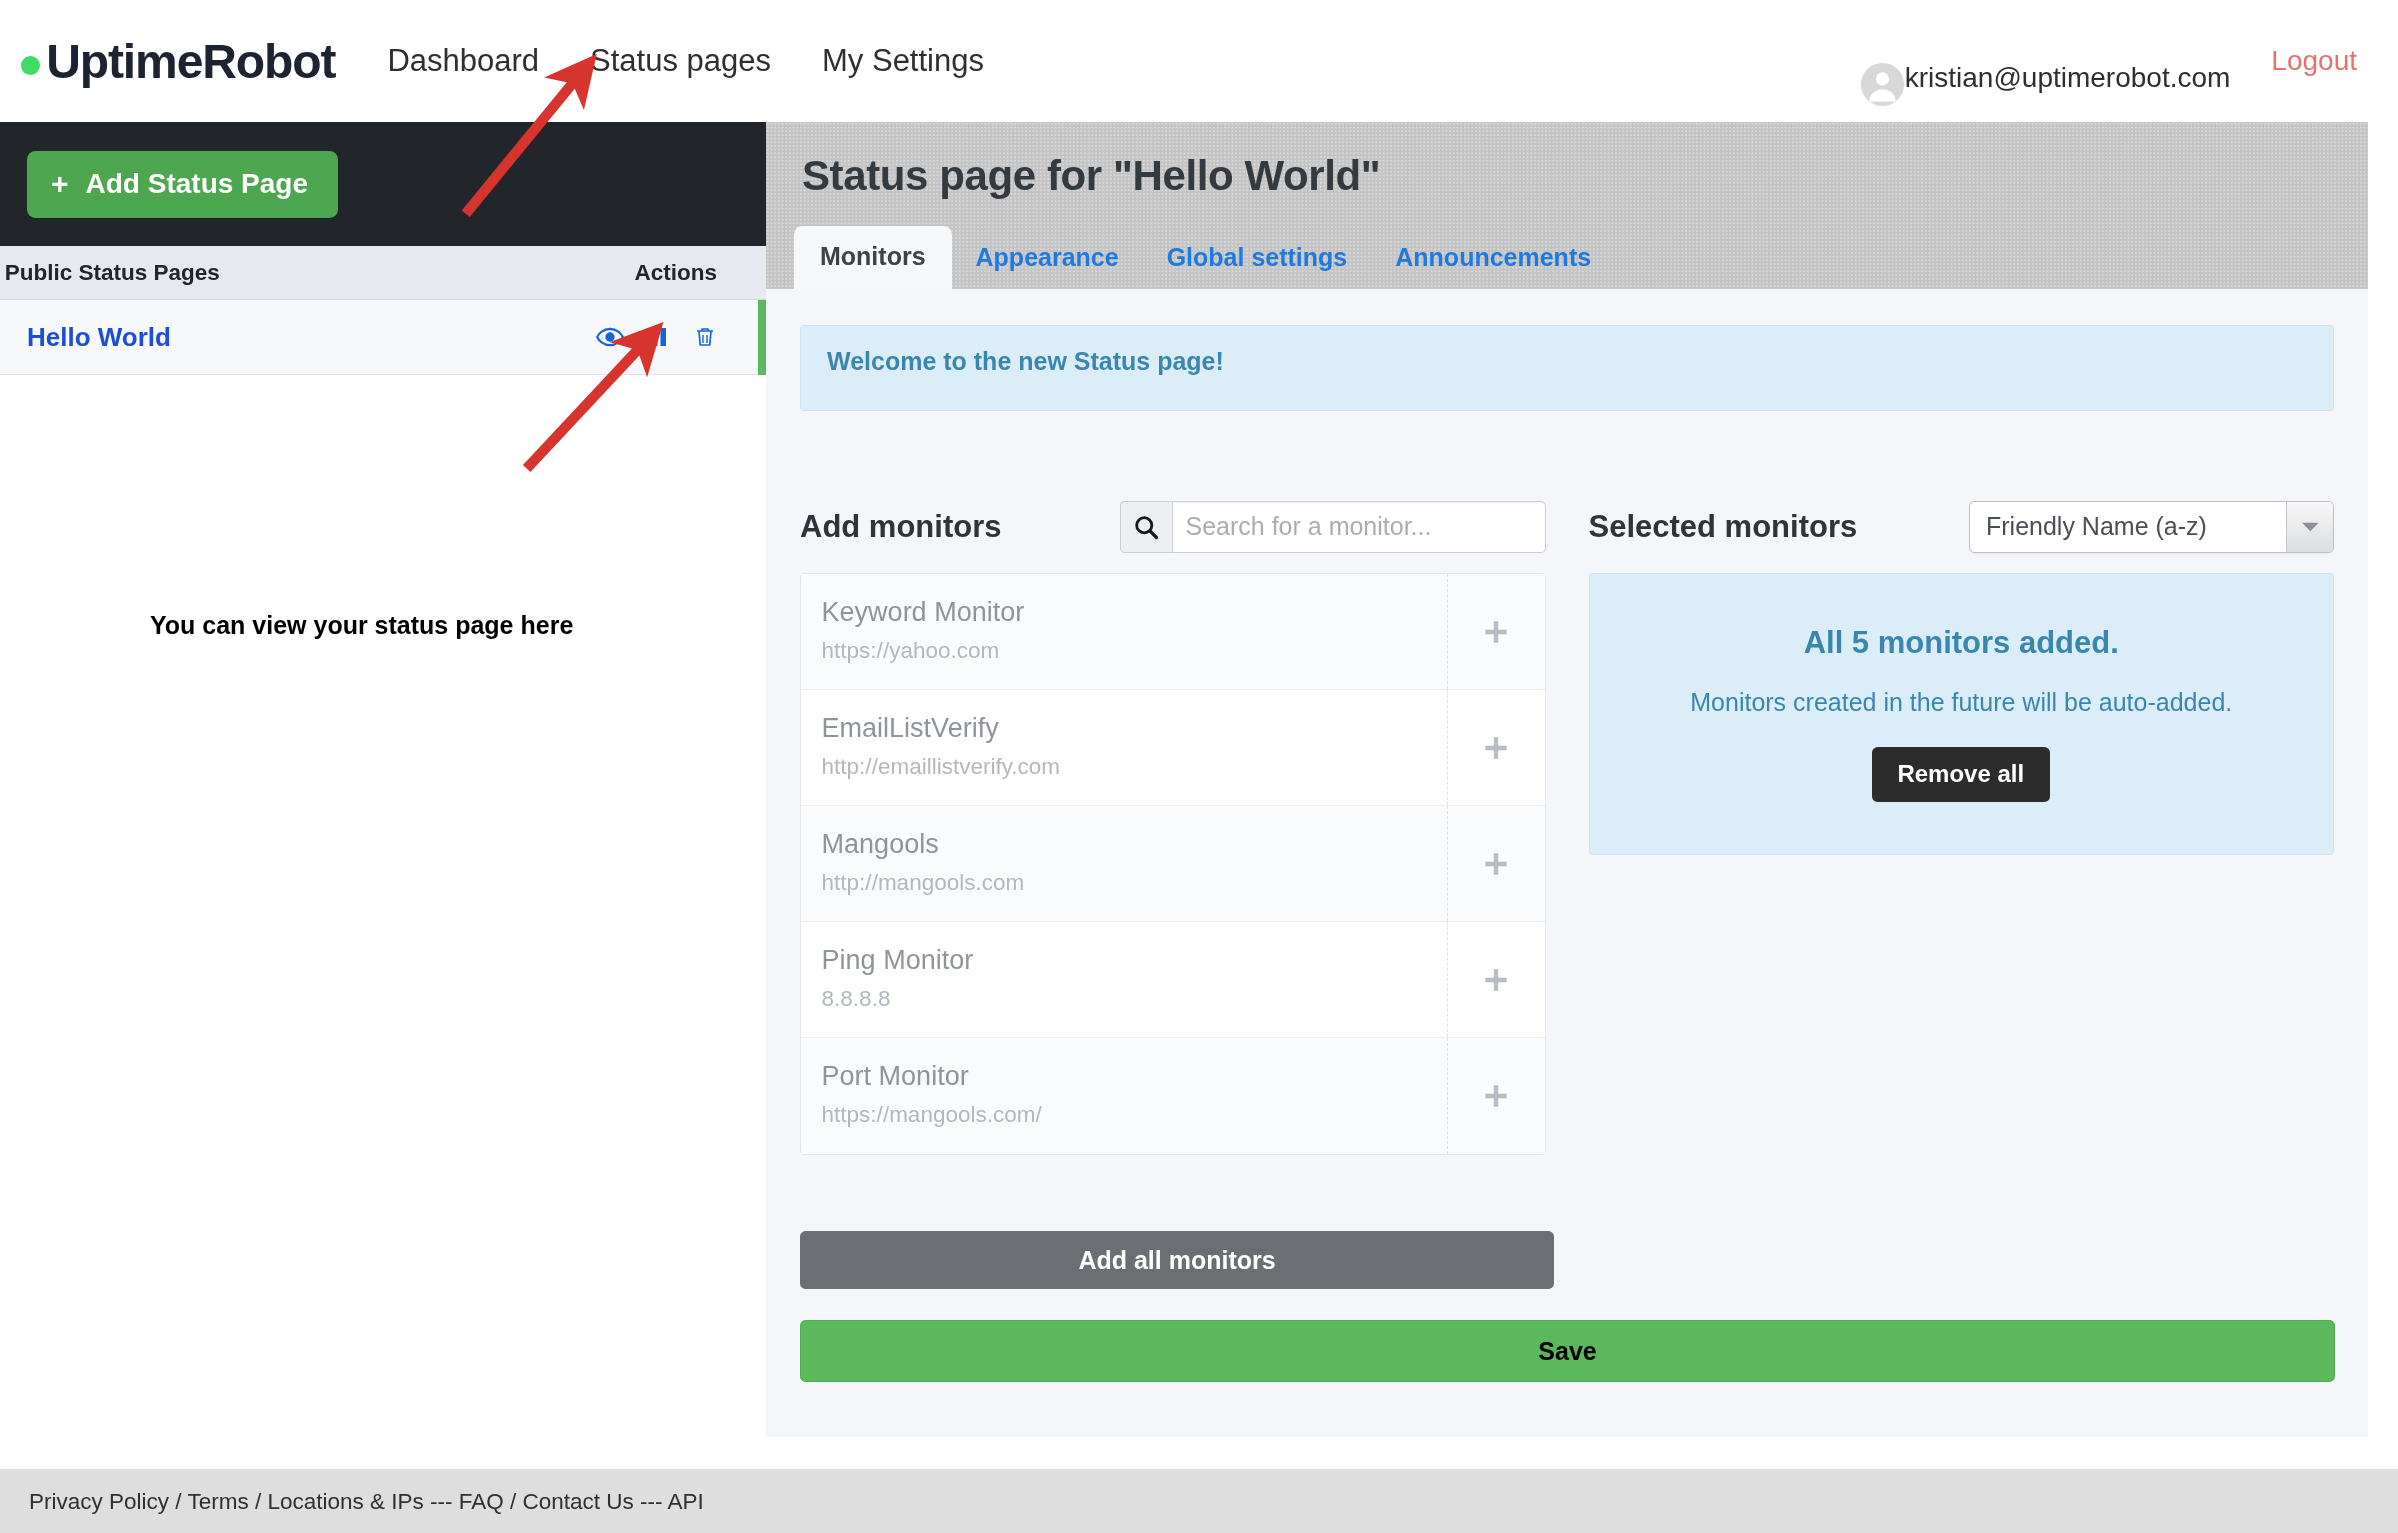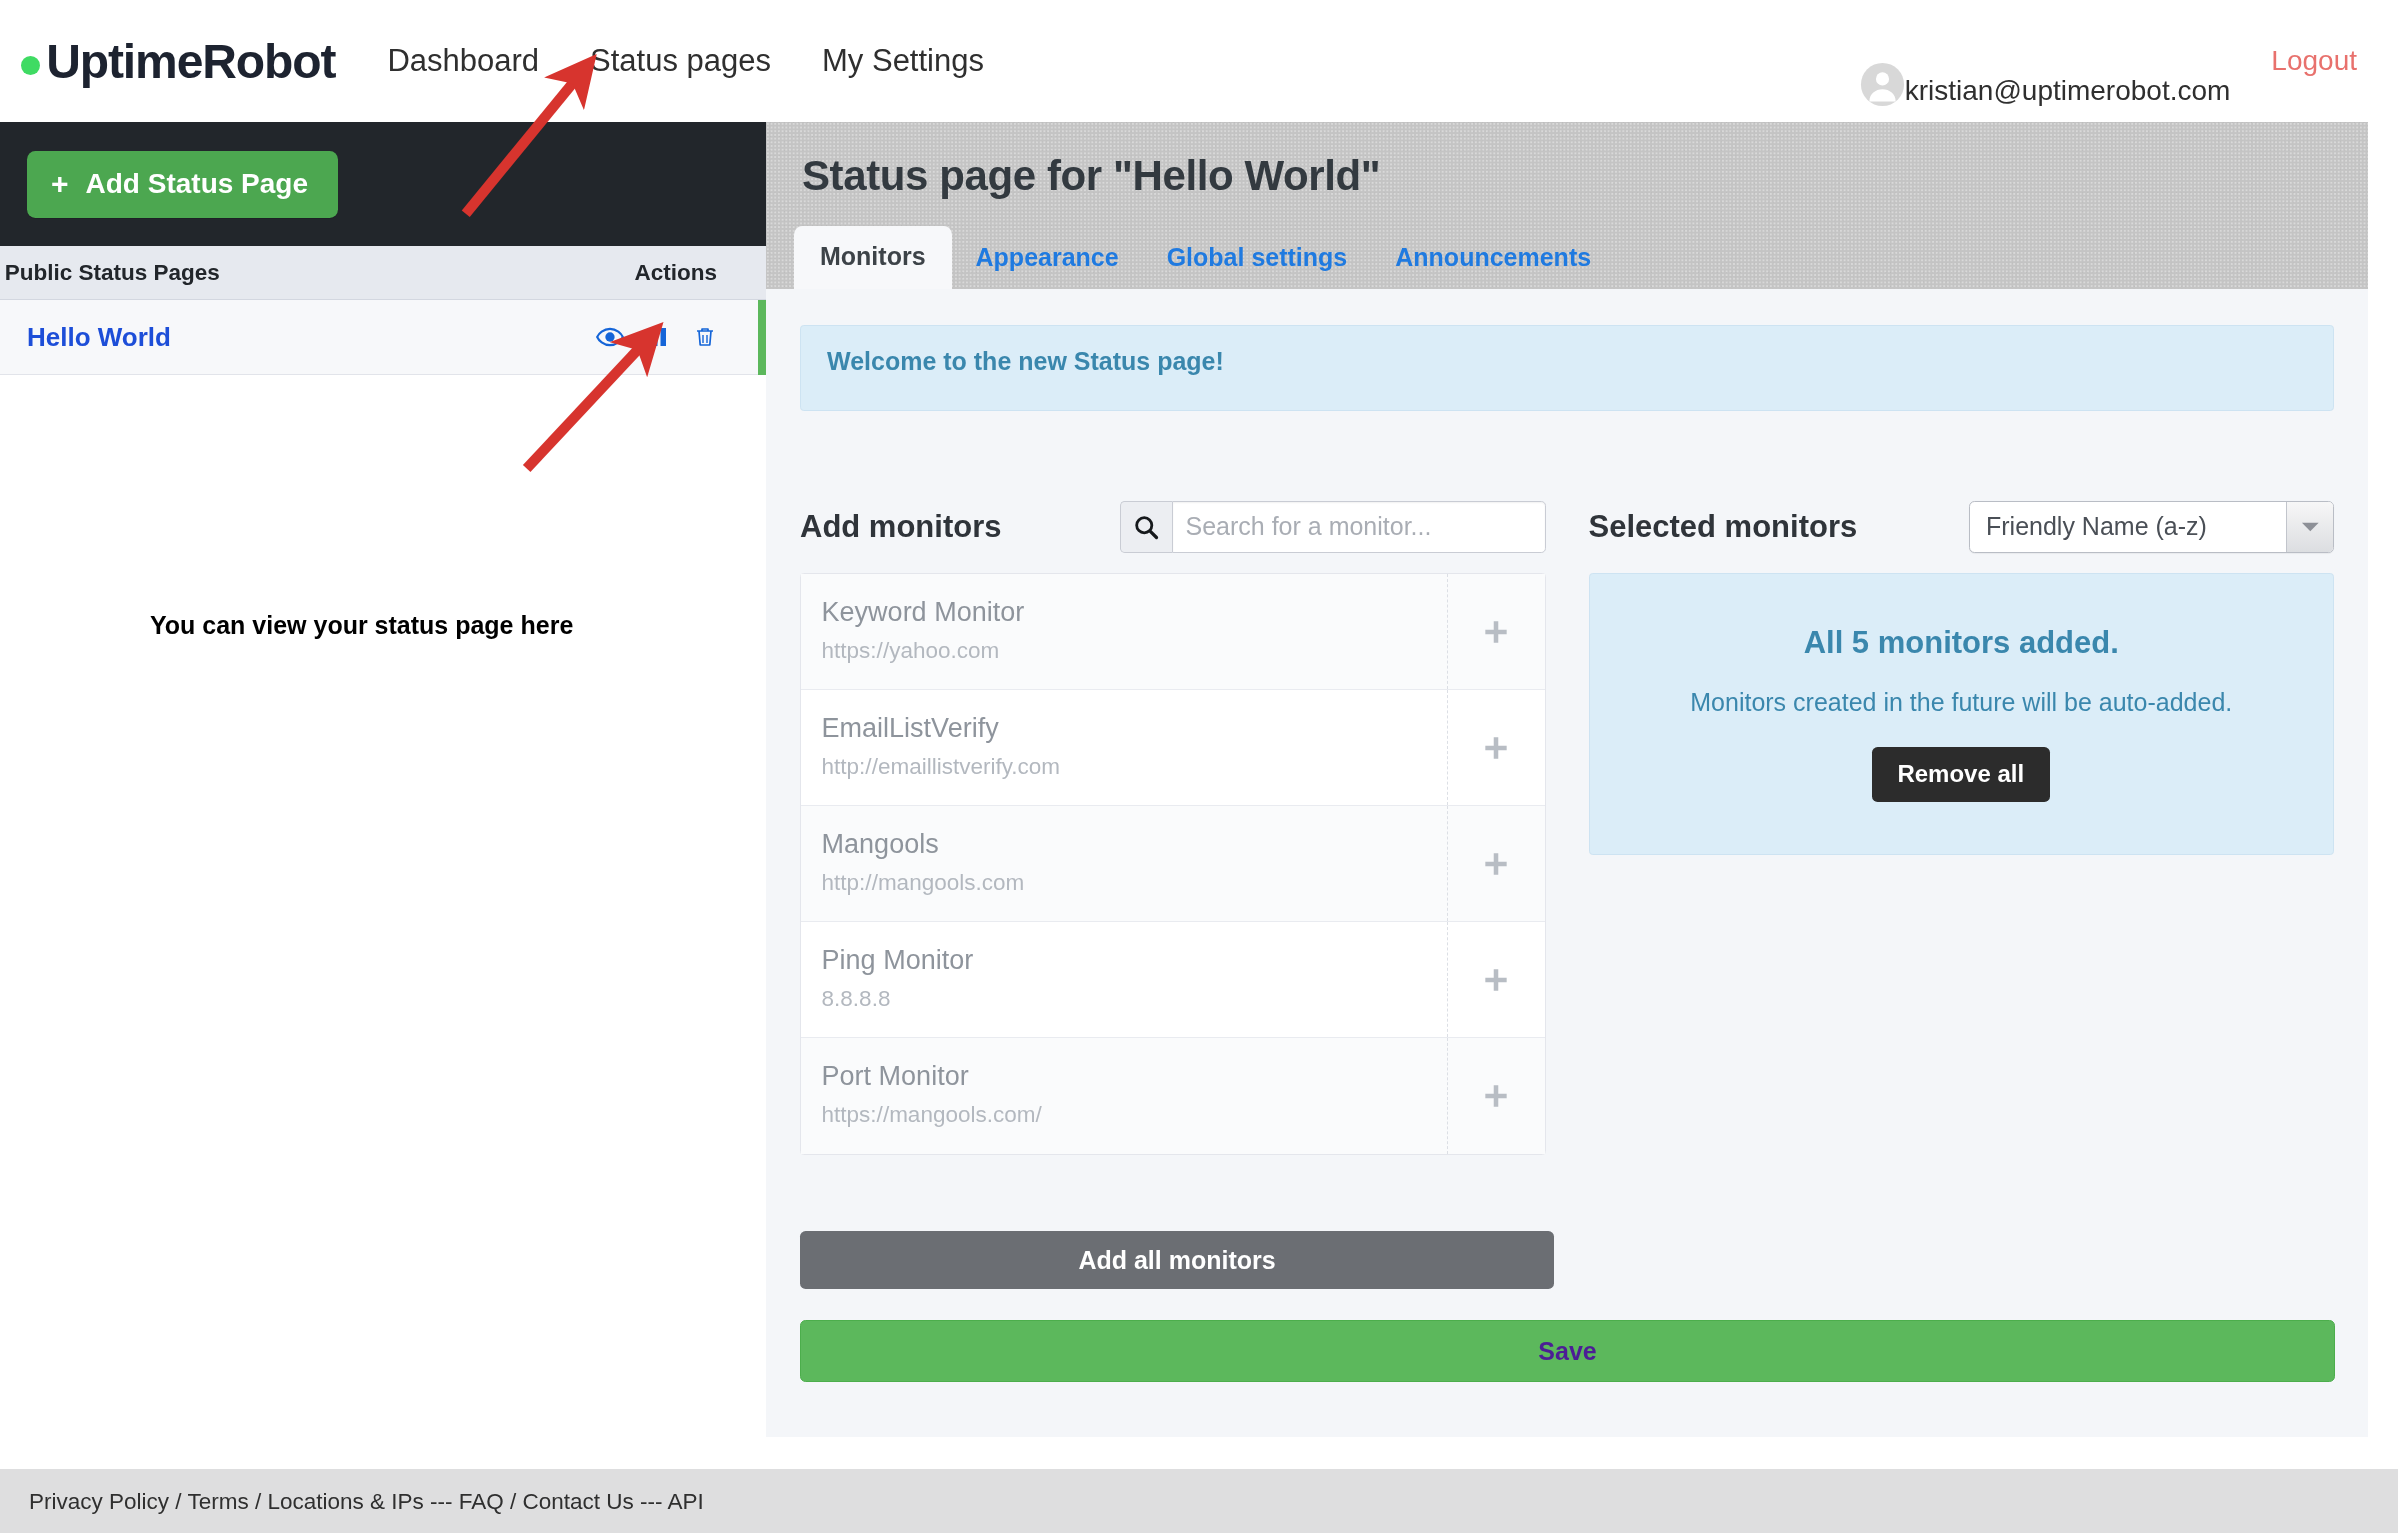--- a/index.html
+++ b/index.html
@@ -26,21 +26,21 @@
   .brand-text {
     font-size:48px; font-weight:bold; color:#1d2330; letter-spacing:-1.1px;
   }
   .mainnav { display:flex; align-items:center; margin-left:52px; gap:51px; }
   .mainnav a {
     font-size:31px; color:#2f2f2f; text-decoration:none; white-space:nowrap;
   }
   .navright {
     margin-left:auto; display:flex; align-items:center; margin-right:26px; gap:41px;
   }
-  .useracct { display:flex; align-items:flex-end; gap:0;margin-top:47px; }
+  .useracct { display:flex; align-items:flex-start; gap:0;margin-top:47px; }
   .avatar-ic { width:45px; height:45px; display:block; }
   .useremail { font-size:28px; color:#2f2f2f; }
   .logout { font-size:28px; color:#e8716d; text-decoration:none; }
 
   
   .sidebar {
     position:absolute; top:122px; left:0; width:766px; height:1347px;
     background:#ffffff;
   }
   .sidebar-dark {
@@ -184,21 +184,21 @@
   }
 
   .add-all-btn {
     position:absolute; left:34px; top:942px; width:754px; height:58px;
     background:#6b6e73; border:none; border-radius:5.6px; color:#fff;
     font-size:25px; font-weight:bold; cursor:pointer;
     font-family:"Liberation Sans", sans-serif;
   }
   .save-btn {
     position:absolute; left:34px; top:1031px; width:1535px; height:62px;
-    background:#5cb85c; border:0.9px solid #4cae4c; border-radius:5.6px; color:#4c1d95;
+    background:#5cb85c; border:0.9px solid #4cae4c; border-radius:5.6px; color:#000000;
     font-size:25px; font-weight:bold; cursor:pointer;
     font-family:"Liberation Sans", sans-serif;
   }
 
   
   .footer {
     position:absolute; left:0; top:1469px; width:2399px; height:65px;
     background:#dededf; display:flex; align-items:center; padding-left:29px;
   }
   .footer-text { font-size:22.5px; color:#2f2f2f; }

